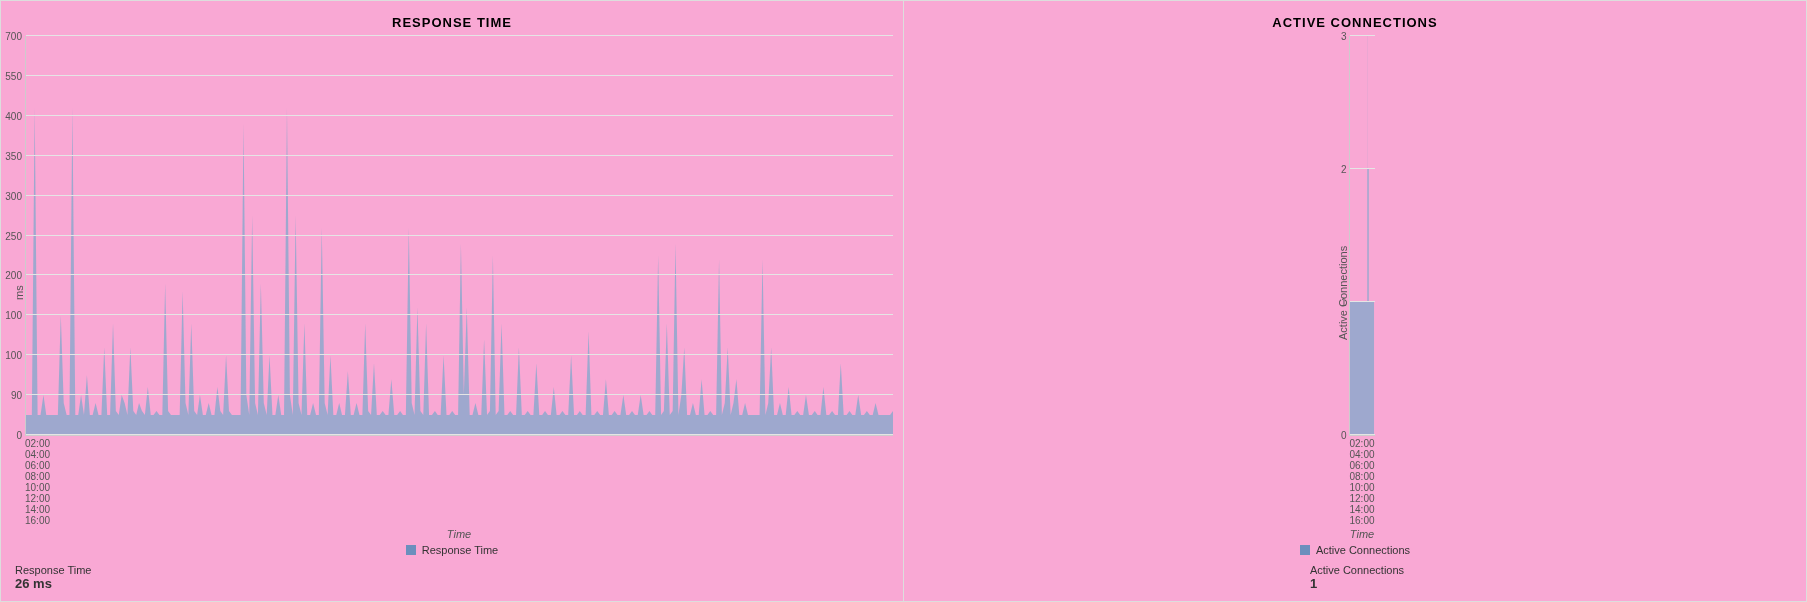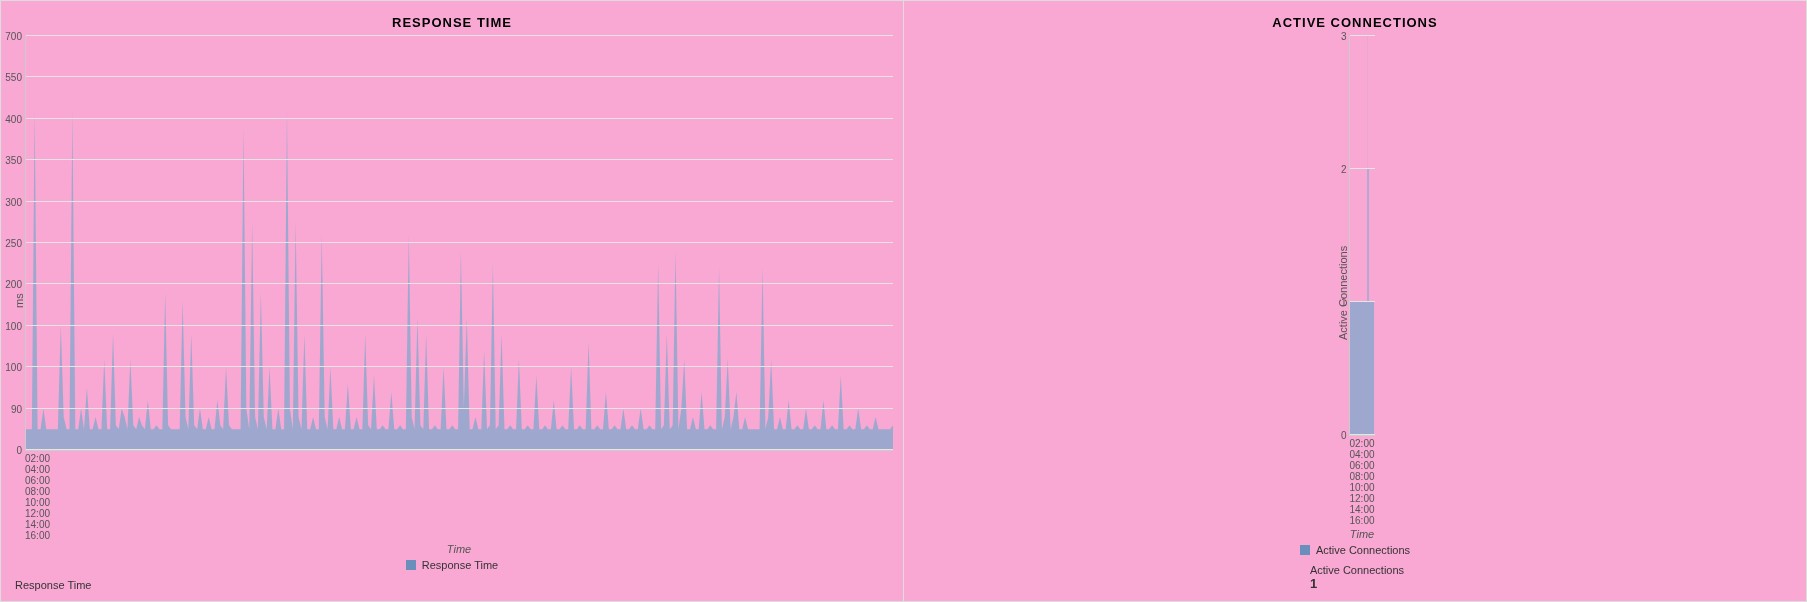--- a/index.html
+++ b/index.html
@@ -173,20 +173,21 @@
         </div>
       <div class="x-axis-label">Time</div>
     </div>
   </div>
   <div class="legend">
     <span class="legend-icon"></span>
     <span>Response Time</span>
   </div>
   <div class="summary">
     <div>Response Time</div>
+    <div class="summary-value">26 ms</div>
   </div>
 </div>
 
 <div class="panel">
   <div class="chart-title">ACTIVE CONNECTIONS</div>
   <div class="chart-area">
     <div class="y-axis-label">Active Connections</div>
     <div class="chart-inner">
       <div class="grid-and-bars" id="ac-grid">
         <svg class="chart-svg" id="ac-svg" viewBox="0 0 800 340" preserveAspectRatio="none">

